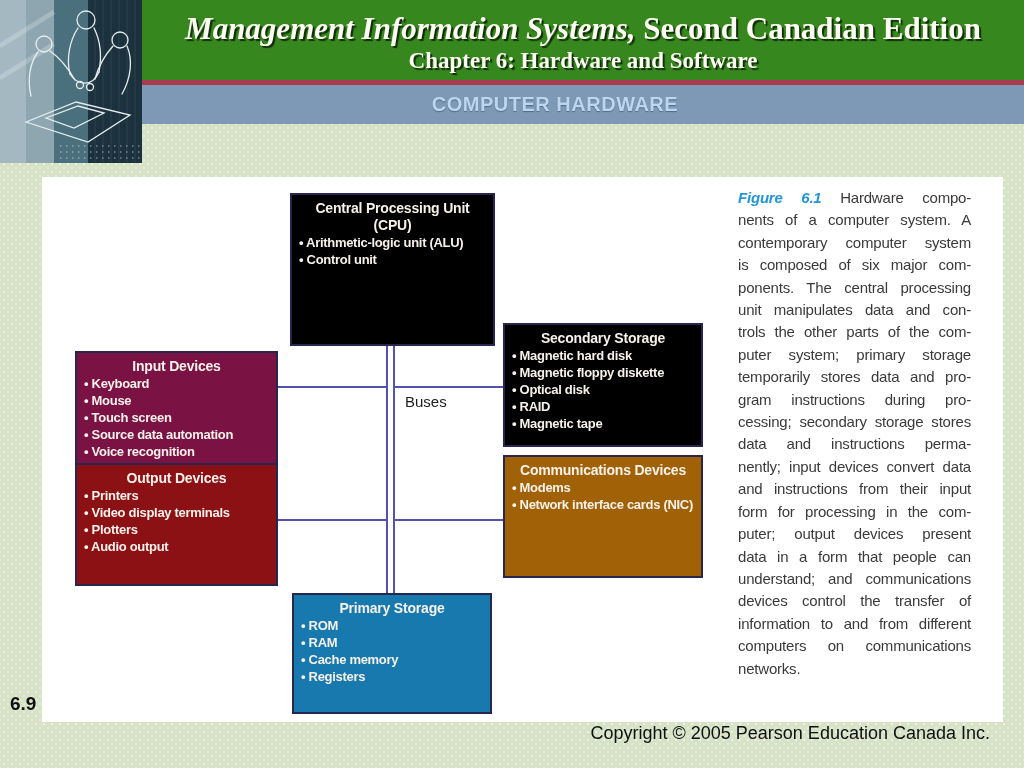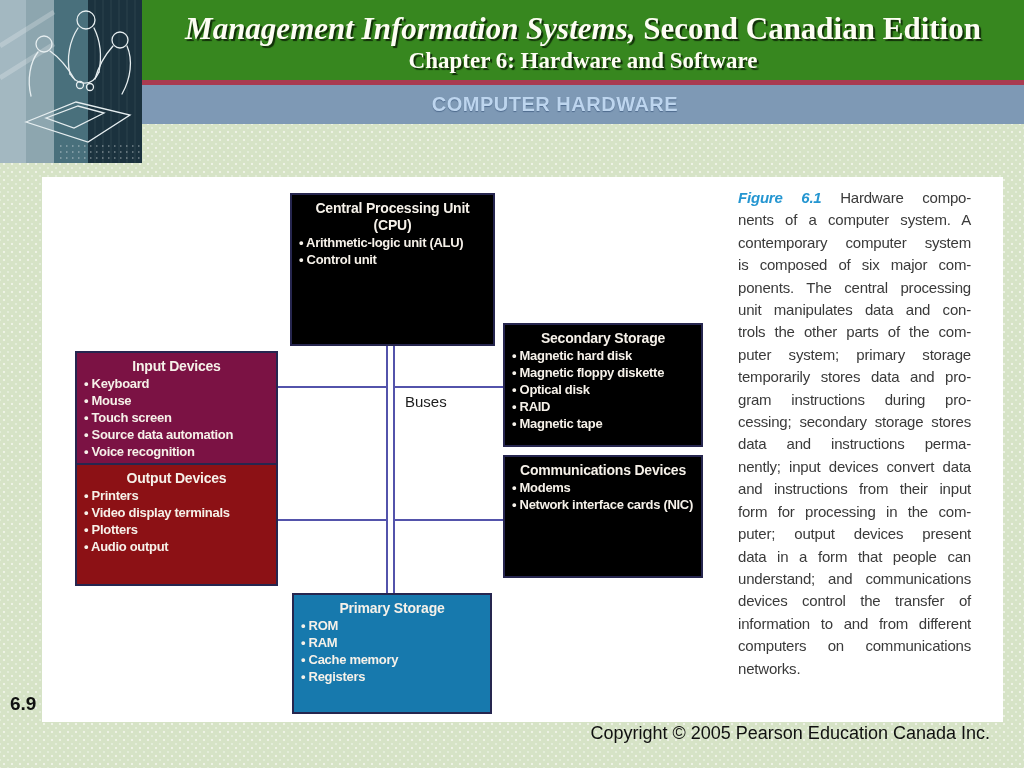--- a/index.html
+++ b/index.html
@@ -141,21 +141,21 @@
     <div class="dbox" style="left: 33px; top: 286px; width: 203px; height: 123px; background: rgb(140, 17, 21);">
       <div class="dbox-title">Output Devices</div>
       <ul class="dbox-list">
           <li>Printers</li>
           <li>Video display terminals</li>
           <li>Plotters</li>
           <li>Audio output</li>
         </ul>
     </div>
 
-    <div class="dbox" style="left: 461px; top: 278px; width: 200px; height: 123px; background: #000000;">
+    <div class="dbox" style="left: 461px; top: 278px; width: 200px; height: 123px; background: #a16207;">
       <div class="dbox-title">Communications Devices</div>
       <ul class="dbox-list">
           <li>Modems</li>
           <li>Network interface cards (NIC)</li>
         </ul>
     </div>
 
     <div class="dbox" style="left: 250px; top: 416px; width: 200px; height: 121px; background: rgb(23, 121, 173);">
       <div class="dbox-title">Primary Storage</div>
       <ul class="dbox-list">

